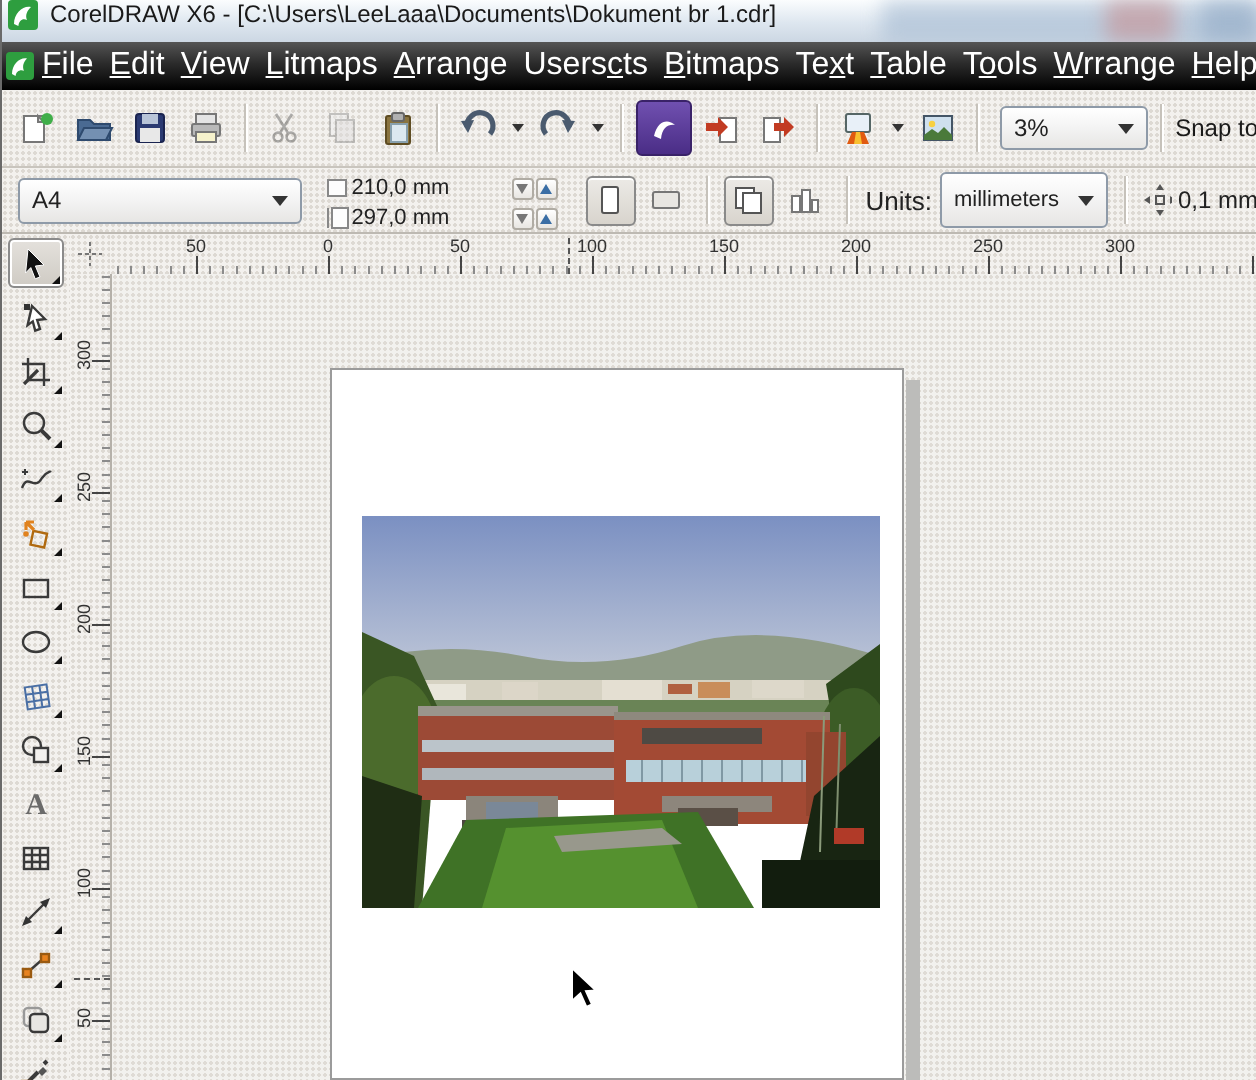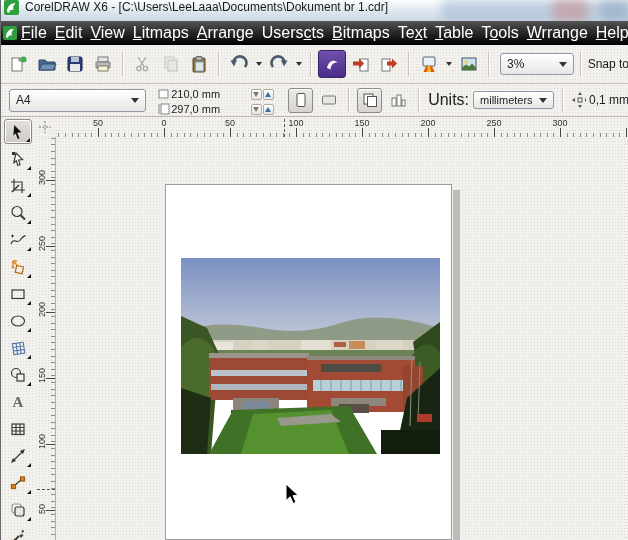--- a/index.html
+++ b/index.html
@@ -61,22 +61,22 @@
   .dimval{width:58px;}
   .spinpair{display:flex;gap:1px;margin-left:22px;}
   .spin{width:11px;height:11px;border:1px solid #b0aca4;border-radius:2px;
     background:linear-gradient(#fff,#e8e6e2);display:flex;align-items:center;
     justify-content:center;box-sizing:border-box;}
   .spin svg{display:block;}
   .pbtn{width:25px;height:25px;border-radius:3px;display:flex;align-items:center;
     justify-content:center;flex:0 0 auto;}
   .pressed{border:1px solid #8a8a8a;background:linear-gradient(#eceae6,#d8d4cd);
     box-shadow:inset 0 1px 0 #fff;box-sizing:border-box;}
-  .unitslabel{font-size:16px;margin-right:4px;white-space:nowrap;}
-  .unitscombo{width:92px;height:18px;}
+  .unitslabel{font-size:13px;margin-right:4px;white-space:nowrap;}
+  .unitscombo{width:92px;height:28px;}
   .nudgeval{font-size:12px;margin-left:3px;white-space:nowrap;text-align:center;}
 
   
   .toolbox{position:absolute;left:0;top:117px;width:34px;height:423px;
     padding-top:2px;box-sizing:border-box;overflow:hidden;}
   .tool{position:relative;width:28px;height:25px;margin:0 auto 2px auto;
     display:flex;align-items:center;justify-content:center;border-radius:3px;}
   .tool.sel{border:1px solid #8b8b8b;background:linear-gradient(#e4e1dc,#cfcbc4);
     box-shadow:inset 0 0 0 1px #fff;box-sizing:border-box;}
   .fly{position:absolute;right:1px;bottom:1px;width:0;height:0;

